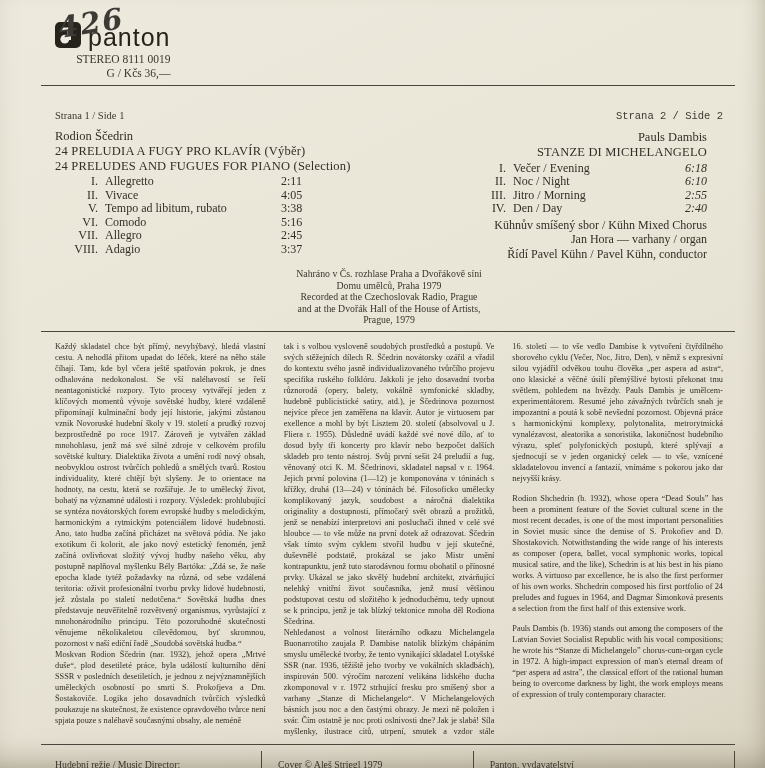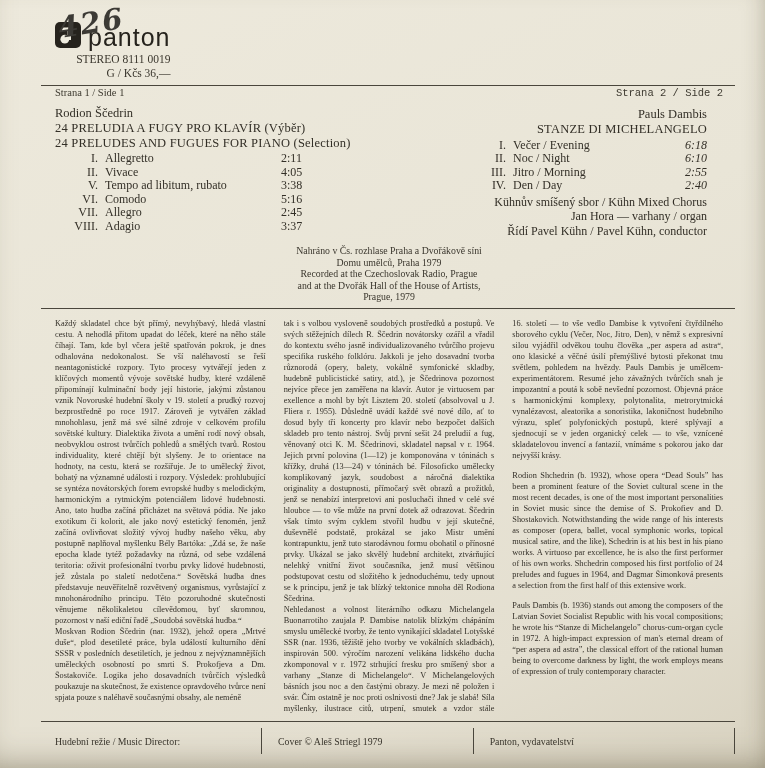--- a/index.html
+++ b/index.html
@@ -18,21 +18,21 @@
     font-size:29px;color:#3c3a35;transform:rotate(-9deg);letter-spacing:2px;
   }
   .header{display:flex;justify-content:space-between;align-items:flex-start;margin-top:12px;}
   .series{font-size:13.5px;line-height:16px;letter-spacing:.8px;color:#3a362d;}
   .label-block{text-align:right;margin-top:-2px;}
   .logo-row{display:flex;align-items:center;justify-content:flex-end;gap:7px;}
   .logo-text{font-family:"Liberation Sans","DejaVu Sans",sans-serif;font-size:25px;letter-spacing:1px;color:#262危321;color:#26231d;line-height:26px;}
   .catalog{font-size:11.5px;line-height:14px;color:#3a362d;}
   .price{font-size:11.5px;line-height:14px;color:#3a362d;}
   .rule{border:0;border-top:1.6px solid #4a463c;margin:5px -12px 0 -14px;}
-  .program{display:flex;justify-content:space-between;margin-top:1px;}
+  .program{display:flex;justify-content:space-between;margin-top:24px;}
   .strana{font-size:10.5px;color:#3d392f;margin-bottom:8px;}
   .side2 .strana{text-align:right;font-family:Liberation Mono, monospace;}
   .composer{font-size:12.5px;line-height:15px;}
   .work-title{font-size:12.5px;line-height:14.5px;letter-spacing:.2px;}
   .side2{text-align:right;padding-right:16px;}
   .side2 .strana{margin-right:-16px;}
   .tracks{margin-top:2px;}
   .trow{display:grid;grid-template-columns:50px 176px 40px;font-size:12px;line-height:13.5px;}
   .tnum{text-align:right;padding-right:7px;}
   .ttitle{text-align:left;}

